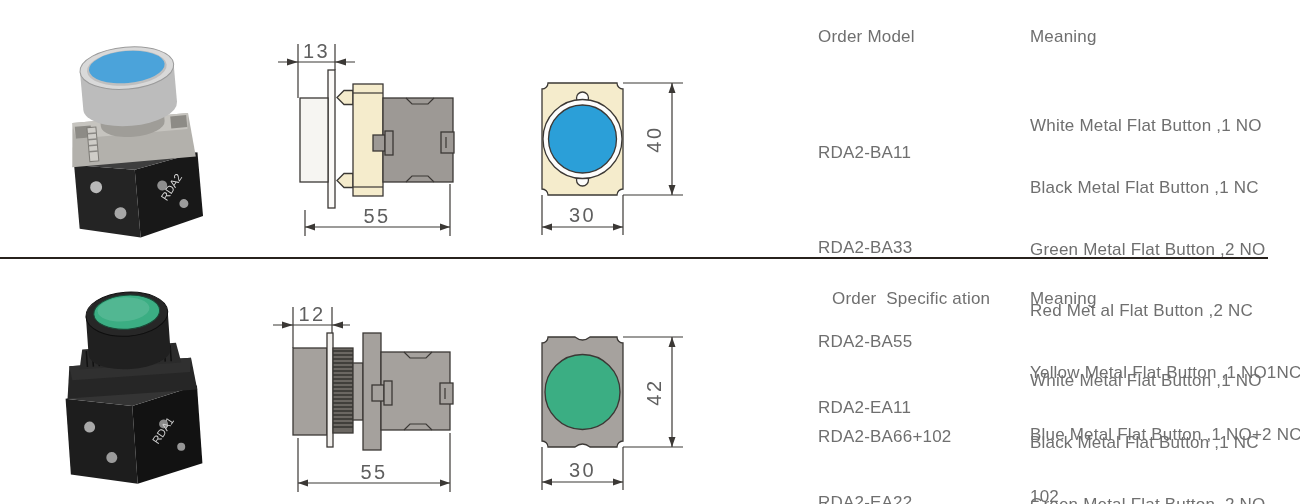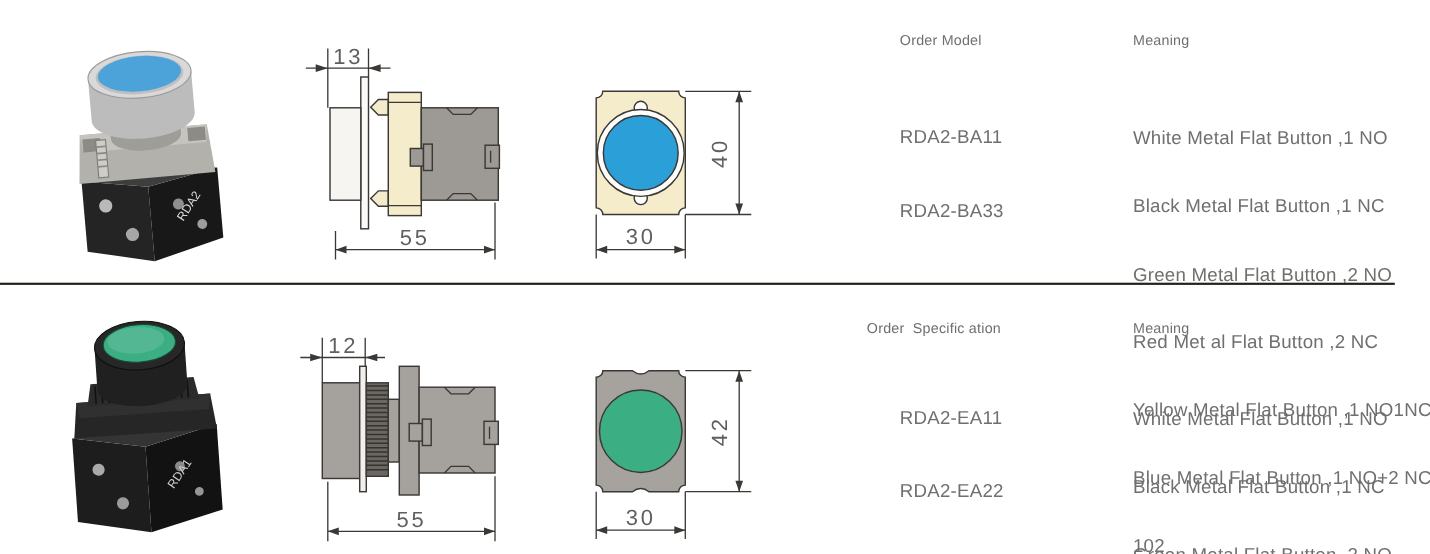--- a/index.html
+++ b/index.html
@@ -1,22 +1,22 @@
 <!DOCTYPE html>
 <html><head>
 <meta charset="utf-8">
 <style>
   html,body{margin:0;padding:0;background:#fff;}
   .page{position:relative;width:1300px;height:504px;background:#ffffff;
         font-family:"Liberation Sans",sans-serif;overflow:hidden;}
   .abs{position:absolute;}
   .divider{position:absolute;left:0;top:257px;width:1268px;height:2px;background:#27211c;}
-  .th{position:absolute;font-size:13px;line-height:18px;color:#6f6f6f;white-space:pre;letter-spacing:.2px;}
+  .th{position:absolute;font-size:17px;line-height:18px;color:#6f6f6f;white-space:pre;letter-spacing:.2px;}
   .list{position:absolute;font-size:17px;color:#6f6f6f;letter-spacing:.2px;white-space:pre;}
-  .list-models div{line-height:26.5px;}
+  .list-models div{line-height:26.5px;margin-top:28px;}
   .list-meanings div{line-height:21.8px;}
   svg text{font-family:"Liberation Sans",sans-serif;}
   .dim{font-size:20px;fill:#5f5f5f;letter-spacing:2.5px;text-anchor:middle;}
   .dline{stroke:#3b3835;stroke-width:1.2;fill:none;}
   .outline{stroke:#3b3835;stroke-width:1.3;}
   .arr{fill:#3b3835;stroke:none;}
 </style>
 </head>
 <body>
 
@@ -98,20 +98,22 @@
     <polygon class="arr" points="98,187 88,183.5 88,190.5"></polygon>
     <text class="dim" x="57.5" y="182">30</text>
   </svg>
 
   <div class="th" style="left:818px;top:28px">Order Model</div>
   <div class="th" style="left:1030px;top:28px">Meaning</div>
 
   <div class="list list-models" style="left:818px;top:72px">
     <div>RDA2-BA11</div>
     <div>RDA2-BA33</div>
+    <div>RDA2-BA55</div>
+    <div>RDA2-BA66+102</div>
   </div>
   <div class="list list-meanings" style="left:1030px;top:75px">
     <div>White Metal Flat Button ,1 NO</div>
     <div>Black Metal Flat Button ,1 NC</div>
     <div>Green Metal Flat Button ,2 NO</div>
     <div>Red Met al Flat Button ,2 NC</div>
     <div>Yellow Metal Flat Button ,1 NO1NC</div>
     <div>Blue Metal Flat Button ,1 NO+2 NC</div>
     <div>102</div>
   </div>
@@ -181,21 +183,21 @@
     <text class="dim" x="0" y="0" transform="rotate(-90 136 92) translate(136 92)">42</text>
 
     <line class="dline" x1="17" y1="147" x2="17" y2="190"></line>
     <line class="dline" x1="98" y1="147" x2="98" y2="190"></line>
     <line class="dline" x1="17" y1="182" x2="98" y2="182"></line>
     <polygon class="arr" points="17,182 27,178.5 27,185.5"></polygon>
     <polygon class="arr" points="98,182 88,178.5 88,185.5"></polygon>
     <text class="dim" x="57.5" y="177">30</text>
   </svg>
 
-  <div class="th" style="left:788px;top:290px">Order  Specific ation</div>
+  <div class="th" style="left:832px;top:290px">Order  Specific ation</div>
   <div class="th" style="left:1030px;top:290px">Meaning</div>
 
   <div class="list list-models" style="left:818px;top:327px">
     <div>RDA2-EA11</div>
     <div>RDA2-EA22</div>
     <div>RDA2-EA33</div>
     
     
     
   </div>

